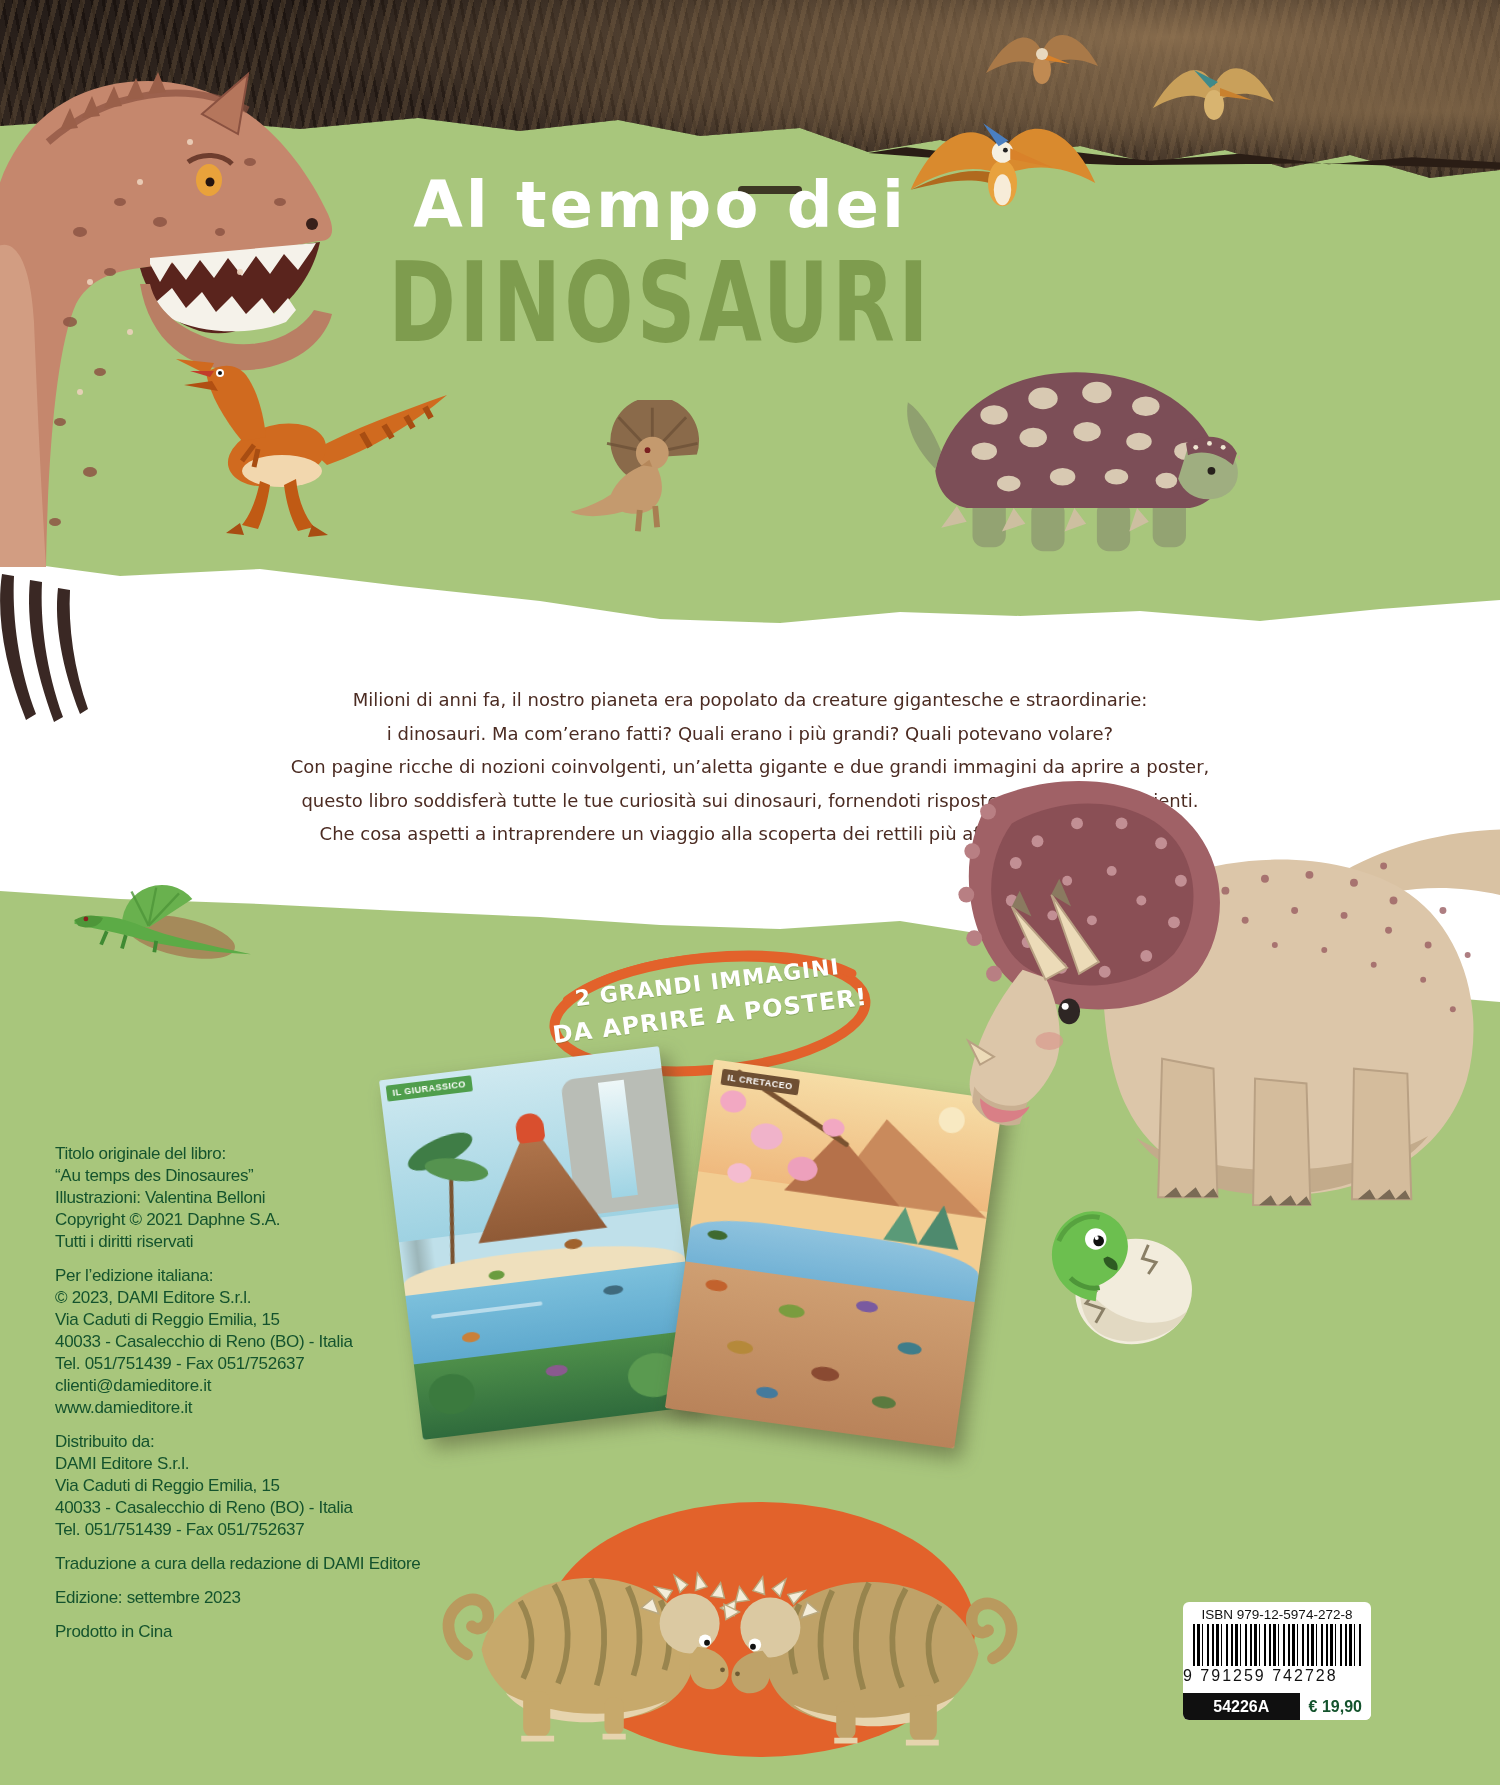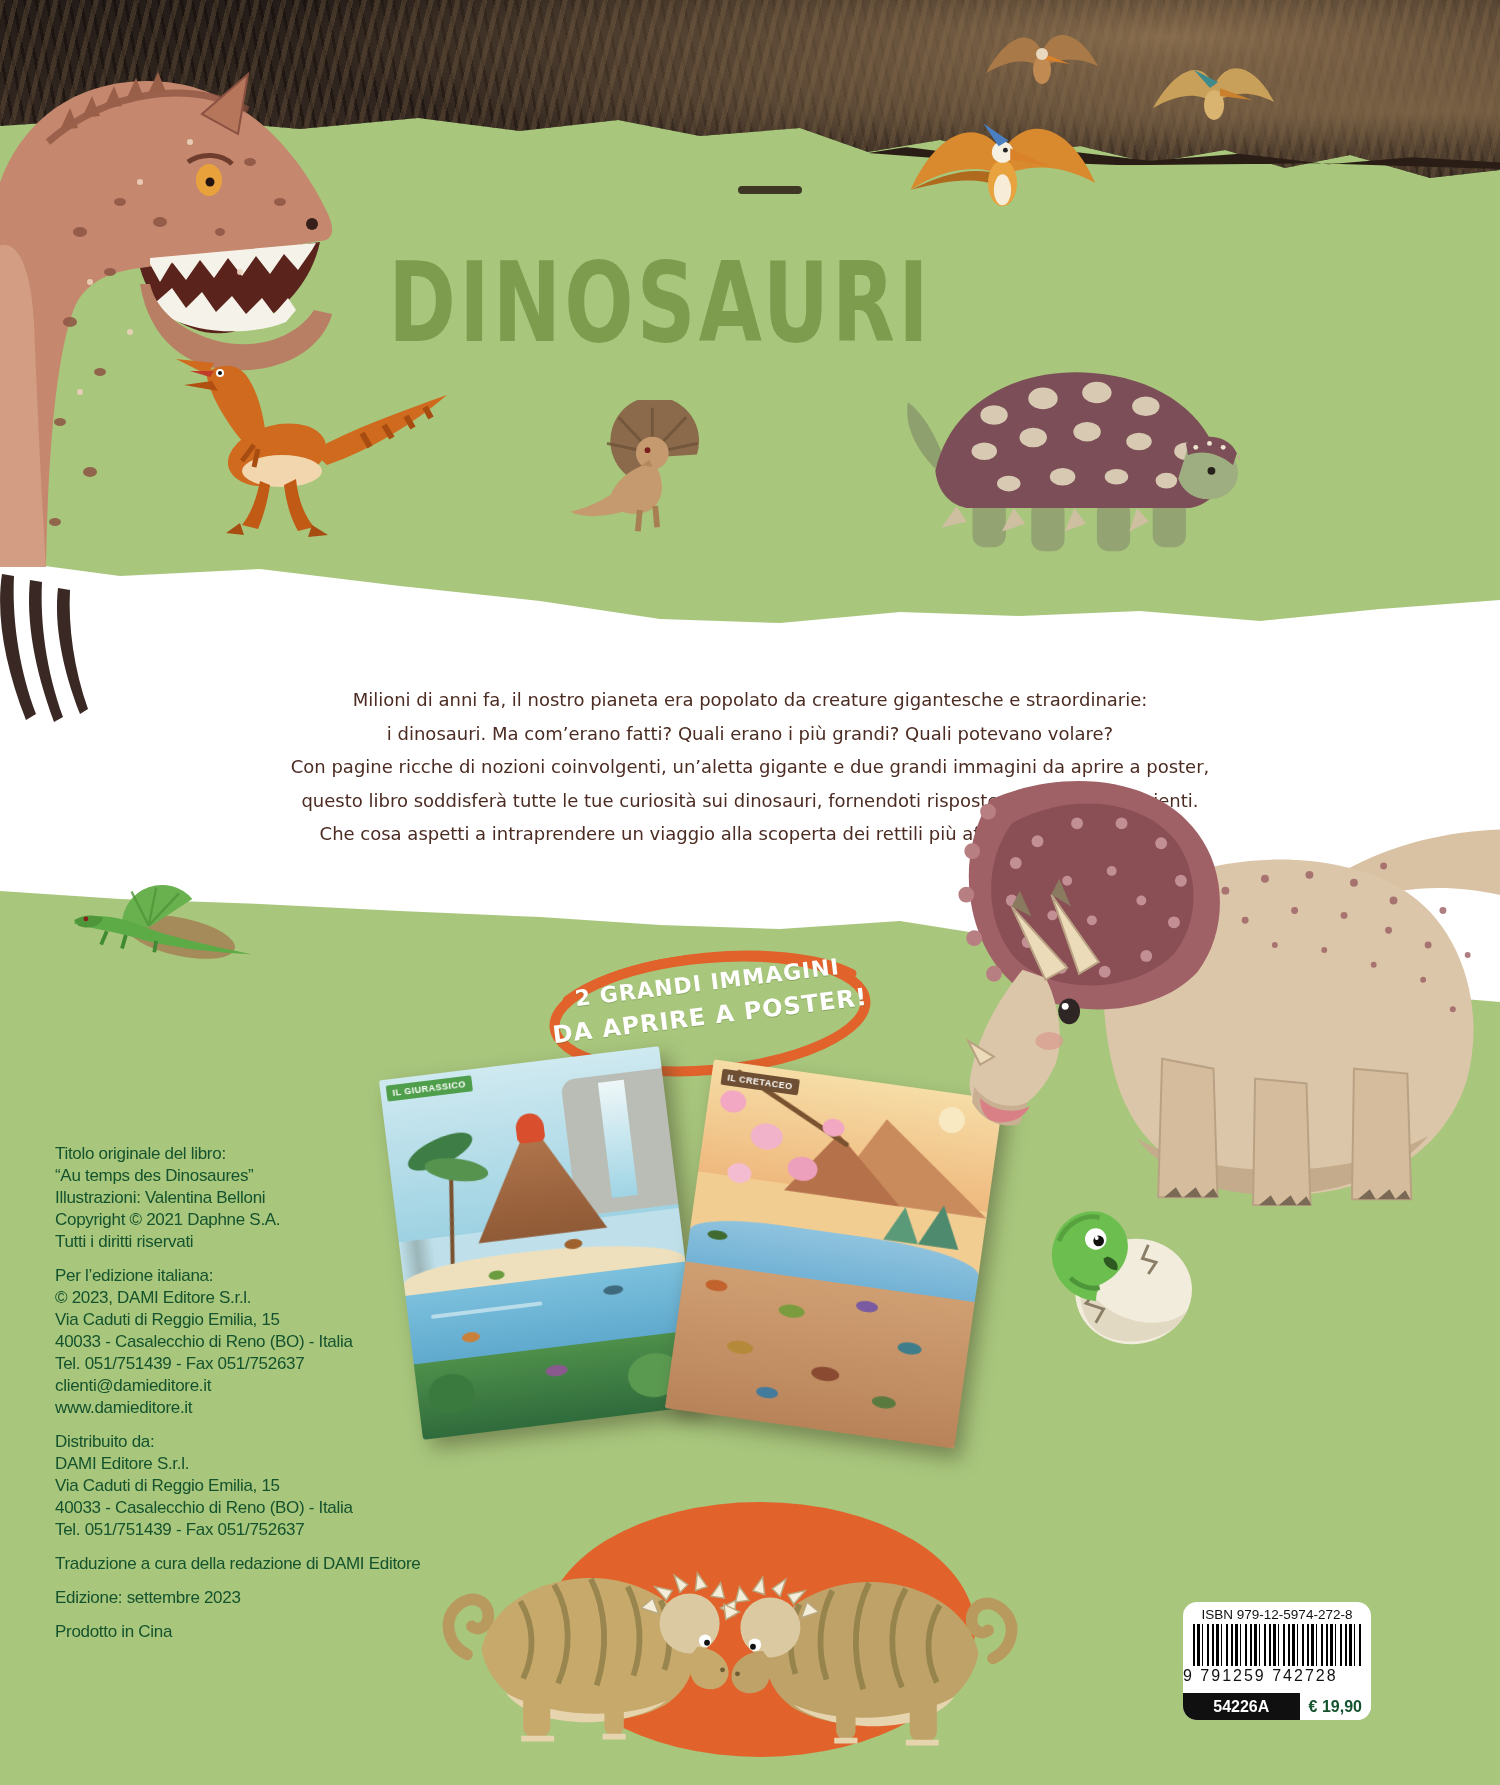--- a/index.html
+++ b/index.html
@@ -67,21 +67,21 @@
   .posterR{left:688px;top:1078px;width:292px;height:352px;transform:rotate(8deg);
            filter:drop-shadow(8px 10px 10px rgba(60,60,35,.45));background:#f2cd92;}
   .poster .chip{position:absolute;z-index:9;font-family:"Liberation Sans",sans-serif;
       font-size:9px;font-weight:bold;color:#fff;padding:3px 6px;border-radius:2px;letter-spacing:.5px;}
   .pl{position:absolute;}
   .fold{left:46%;top:0;width:12%;height:100%;
         background:linear-gradient(90deg,rgba(0,0,0,0),rgba(30,30,10,.22),rgba(0,0,0,0));z-index:8;}
   .blob{position:absolute;border-radius:50%;}
 
   
-  .isbnbox{left:1183px;top:1602px;width:188px;height:118px;background:#fff;border-radius:14px;
+  .isbnbox{left:1183px;top:1602px;width:188px;height:118px;background:#fff;border-radius:6px;
            font-family:"Liberation Sans",sans-serif;color:#111;overflow:hidden;}
   .isbnbox .isbn{margin-top:5px;text-align:center;font-size:13.5px;}
   .isbnbox .bars{margin:2px 10px 0 10px;height:42px;
       background:repeating-linear-gradient(90deg,#000 0 2px,#fff 2px 4px,#000 4px 7px,#fff 7px 9px,
                  #000 9px 10px,#fff 10px 14px,#000 14px 16px,#fff 16px 19px);}
   .isbnbox .num{text-align:left;font-size:16px;letter-spacing:2px;margin-top:1px;}
   .isbnbox .row{position:absolute;left:0;bottom:0;width:100%;height:27px;display:flex;}
   .isbnbox .code{width:62%;background:#101010;color:#fff;font-weight:bold;font-size:16px;
                  display:flex;align-items:center;justify-content:center;}
   .isbnbox .price{width:38%;background:#fff;color:#14532d;font-weight:bold;font-size:16px;
@@ -155,20 +155,21 @@
     <path d="M63,36 L88,46 L63,42 Z" fill="#d9822a"></path>
     <circle cx="60" cy="36" r="6" fill="#e8d8be"></circle>
   </svg>
   <svg class="abs" style="left:1148px;top:48px" width="130" height="95" viewBox="0 0 130 95">
     <path d="M5,60 C28,20 54,10 66,38 C80,8 108,18 126,54 C102,42 84,44 66,55 C48,42 26,48 5,60 Z" fill="#c9a05a"></path>
     <ellipse cx="66" cy="57" rx="10" ry="15" fill="#d8b470"></ellipse>
     <path d="M62,40 L46,22 L70,34 Z" fill="#3f8a8a"></path>
     <path d="M72,40 L104,52 L72,48 Z" fill="#c9812e"></path>
   </svg>
 
+  <div class="abs title1">Al tempo dei</div>
   <div class="abs title2">DINOSAURI</div>
 
   <svg class="abs" style="left:162px;top:333px" width="290" height="205" viewBox="0 0 290 205">
     <path d="M150,118 C190,96 240,78 285,62 C250,92 210,116 165,132 Z" fill="#d06a1f"></path>
     <path d="M200,100 l8,14 M222,92 l8,13 M244,83 l7,12 M263,74 l6,11" stroke="#a84d12" stroke-width="6"></path>
     <ellipse cx="115" cy="122" rx="50" ry="30" transform="rotate(-14 115 122)" fill="#d06a1f"></ellipse>
     <path d="M80,108 C62,86 48,62 44,40 C58,30 74,30 84,42 C96,58 102,84 104,104 Z" fill="#d06a1f"></path>
     <path d="M46,42 L14,26 L52,30 Z" fill="#d06a1f"></path>
     <path d="M50,48 L22,52 L56,58 Z" fill="#b14f12"></path>
     <path d="M48,44 L28,38 L52,38 Z" fill="#c23c2a"></path>

